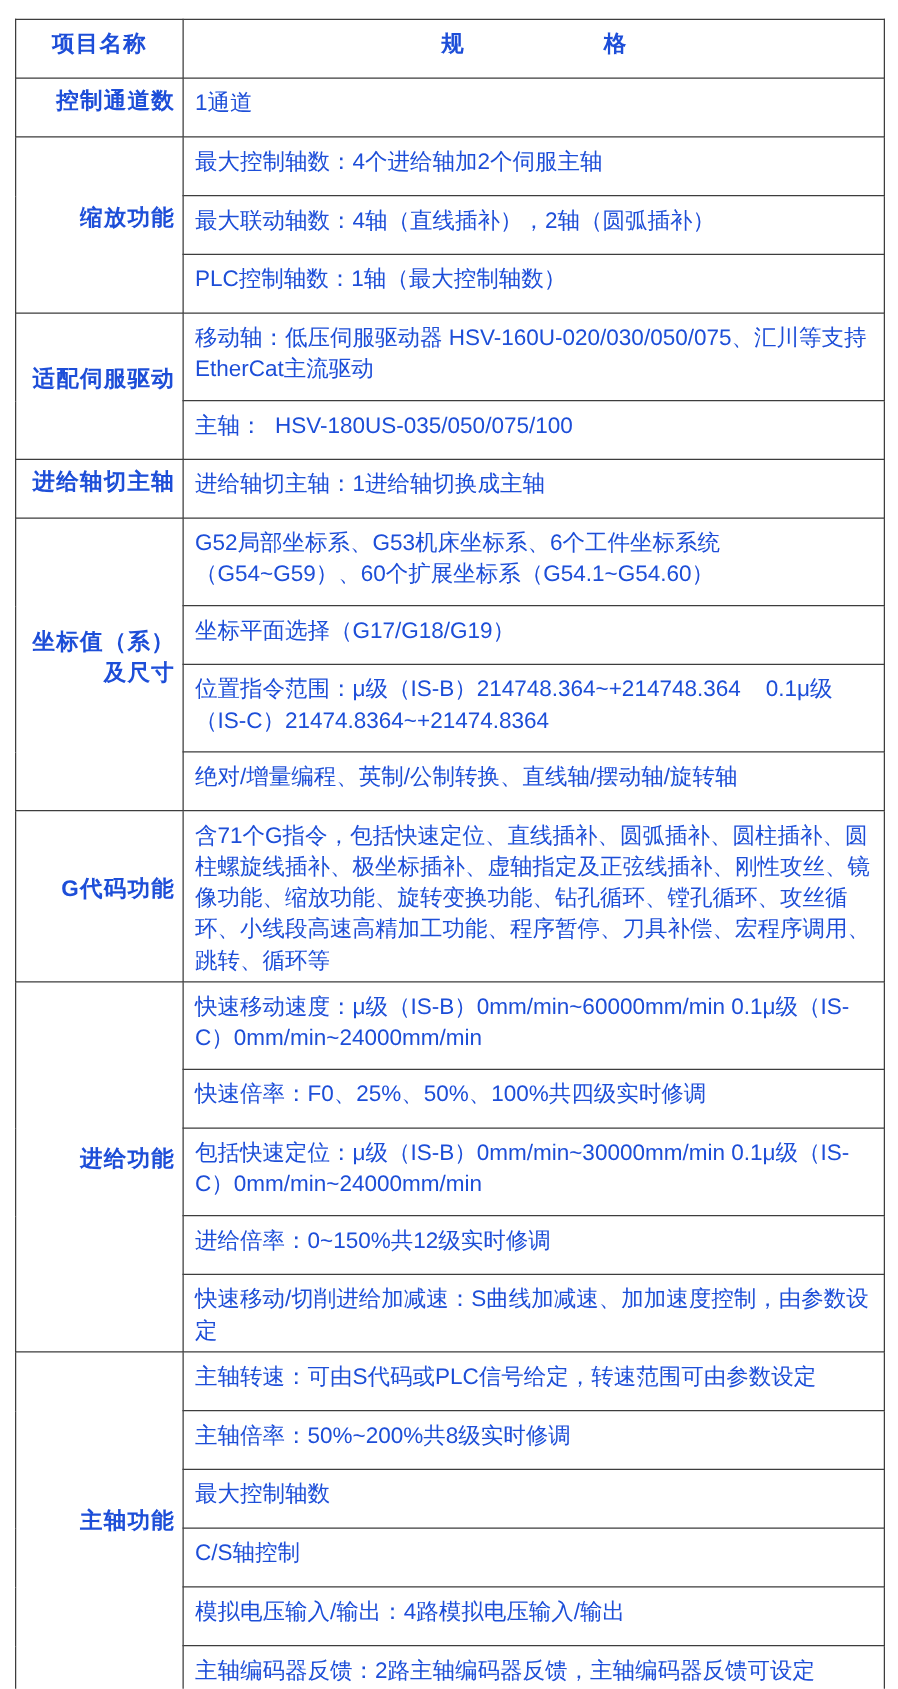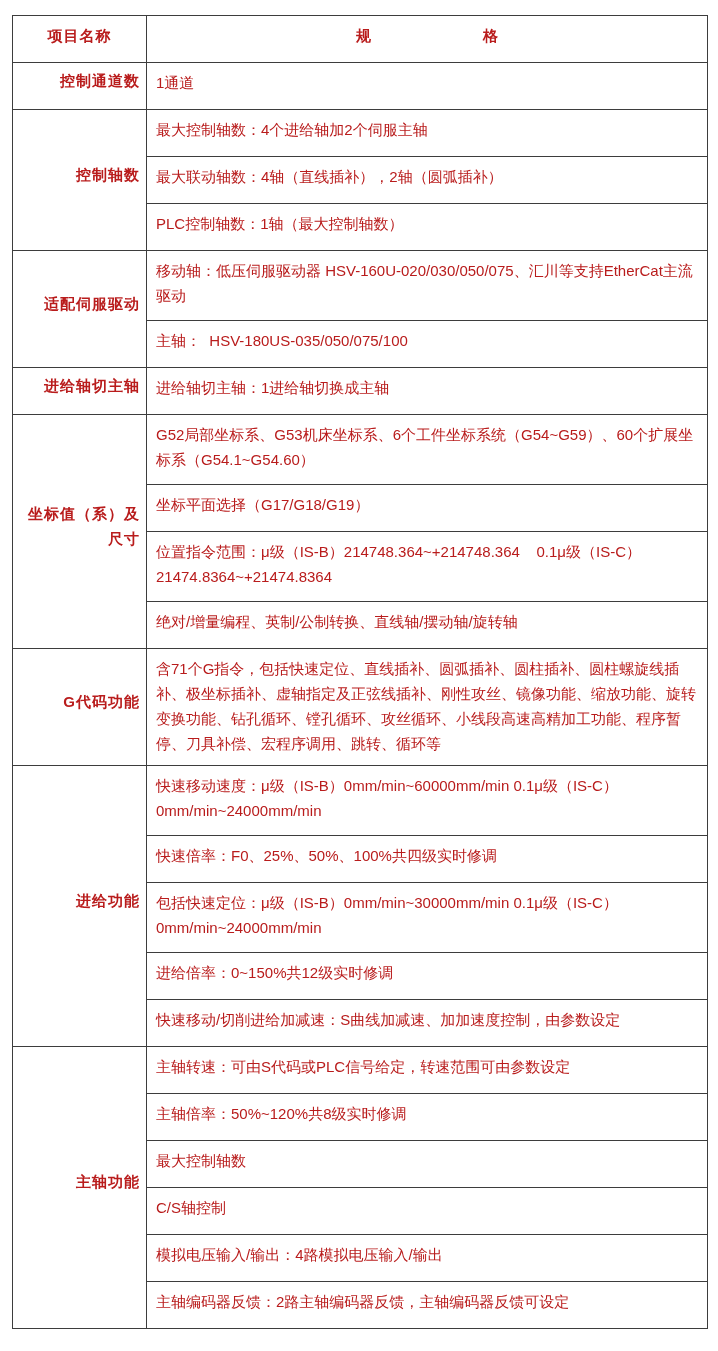--- a/index.html
+++ b/index.html
@@ -22,23 +22,23 @@
   }
   table.spec-table {
     border-collapse: collapse;
     table-layout: fixed;
     width: 695px;
   }
   col.col-item { width: 134px; }
   col.col-spec { width: 561px; }
   td {
     border: 1px solid #3d3d3d;
-    font-size: 15px;
+    font-size: 18px;
     line-height: 25px;
-    color: #b91c1c;
+    color: #1d4ed8;
     overflow: hidden;
   }
   td.item-cell {
     vertical-align: middle;
     font-weight: bold;
     text-align: right;
     padding: 4px 6px 16px 12px;
     letter-spacing: 1px;
   }
   td.spec-cell {
@@ -87,21 +87,21 @@
           </div>
         </td>
       </tr>
 
       <tr class="h1">
         <td class="item-cell">控制通道数</td>
         <td class="spec-cell">1通道</td>
       </tr>
 
       <tr class="h1">
-        <td class="item-cell" rowspan="3">控制轴数</td>
+        <td class="item-cell" rowspan="3">缩放功能</td>
         <td class="spec-cell">最大控制轴数：4个进给轴加2个伺服主轴</td>
       </tr>
       <tr class="h1">
         <td class="spec-cell">最大联动轴数：4轴（直线插补），2轴（圆弧插补）</td>
       </tr>
       <tr class="h1">
         <td class="spec-cell">PLC控制轴数：1轴（最大控制轴数）</td>
       </tr>
 
       <tr class="h2">
@@ -151,21 +151,21 @@
       </tr>
       <tr class="h1">
         <td class="spec-cell">快速移动/切削进给加减速：S曲线加减速、加加速度控制，由参数设定</td>
       </tr>
 
       <tr class="h1">
         <td class="item-cell" rowspan="6">主轴功能</td>
         <td class="spec-cell">主轴转速：可由S代码或PLC信号给定，转速范围可由参数设定</td>
       </tr>
       <tr class="h1">
-        <td class="spec-cell">主轴倍率：50%~120%共8级实时修调</td>
+        <td class="spec-cell">主轴倍率：50%~200%共8级实时修调</td>
       </tr>
       <tr class="h1">
         <td class="spec-cell">最大控制轴数</td>
       </tr>
       <tr class="h1">
         <td class="spec-cell">C/S轴控制</td>
       </tr>
       <tr class="h1">
         <td class="spec-cell">模拟电压输入/输出：4路模拟电压输入/输出</td>
       </tr>

